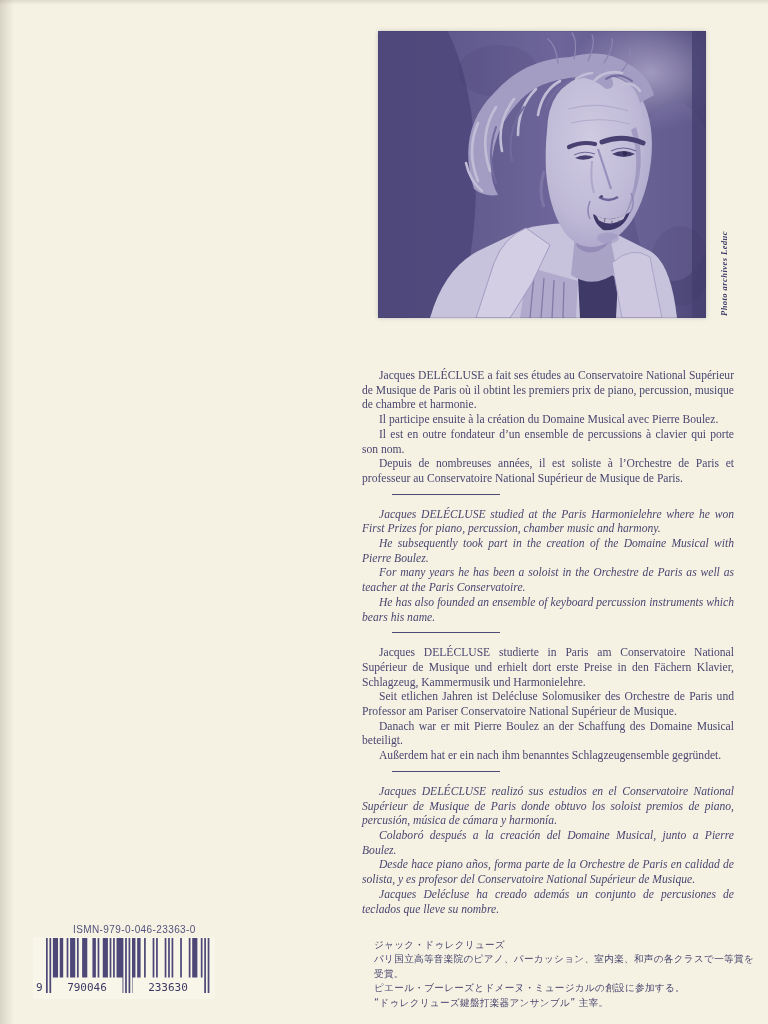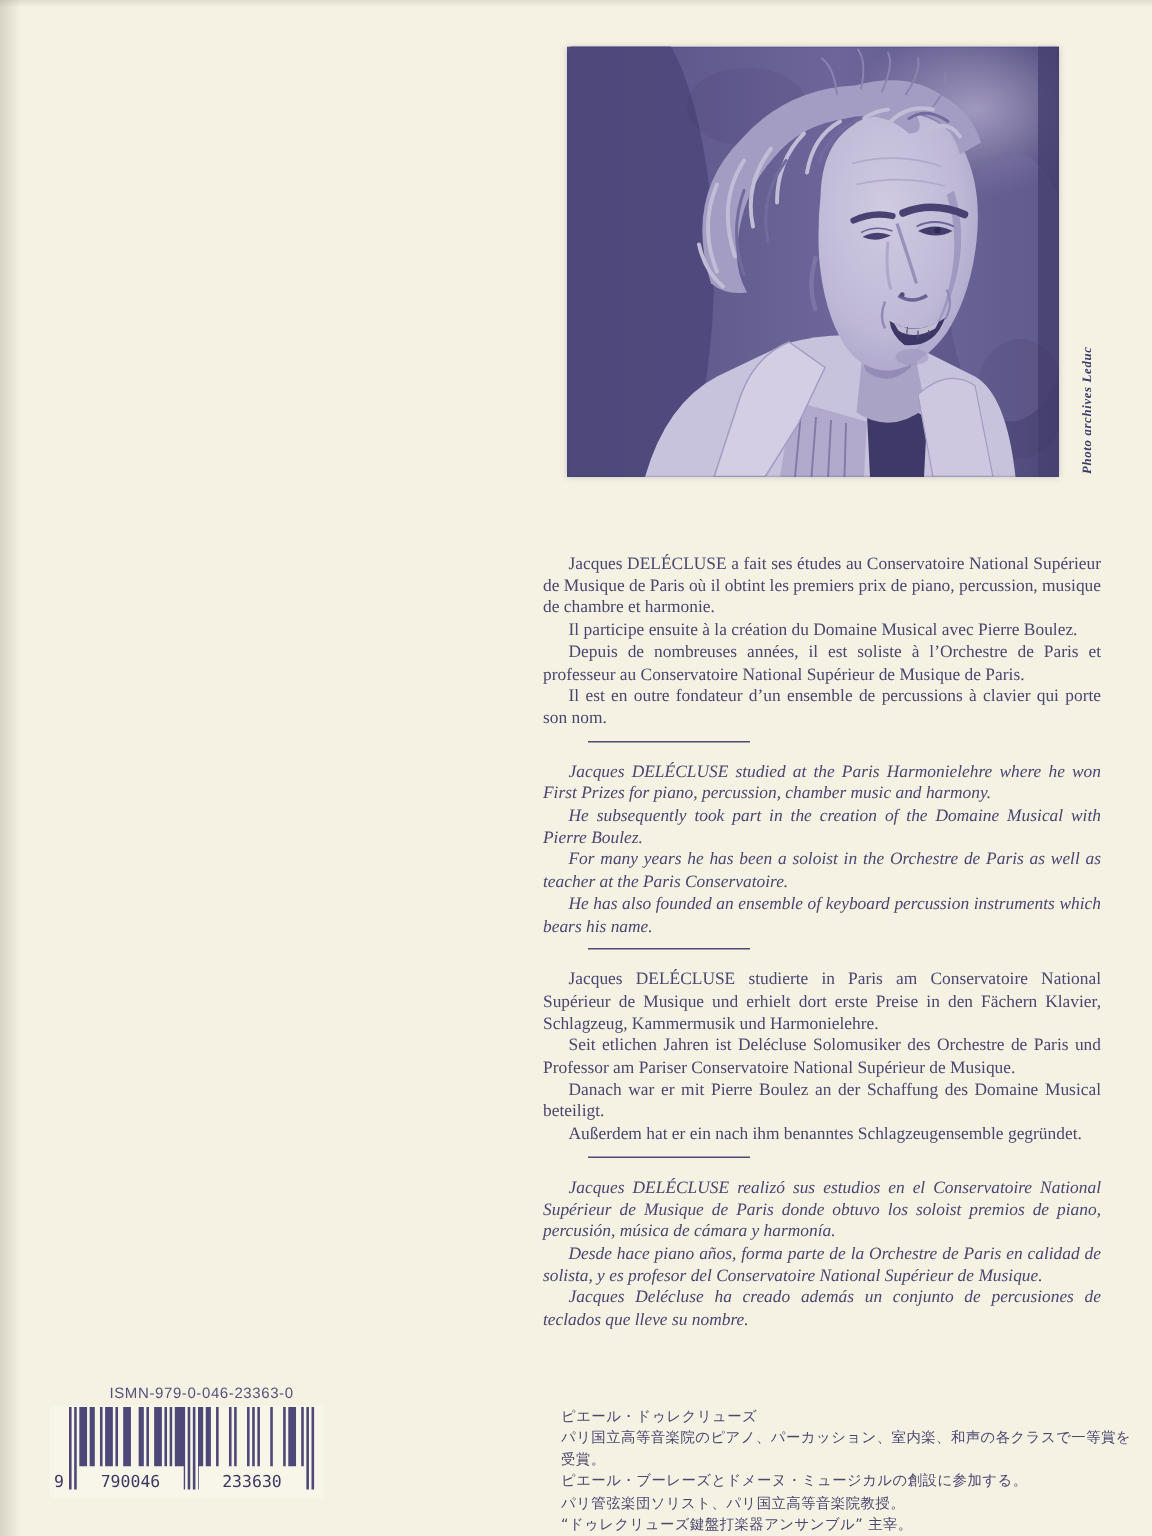--- a/index.html
+++ b/index.html
@@ -164,22 +164,22 @@
   </svg>
 </div>
 
 <div class="photo-credit">Photo archives Leduc</div>
 
 <div class="bio-column">
 
   <section class="bio-section" lang="fr">
     <p>Jacques DELÉCLUSE a fait ses études au Conservatoire National Supérieur de Musique de Paris où il obtint les premiers prix de piano, percussion, musique de chambre et harmonie.</p>
     <p>Il participe ensuite à la création du Domaine Musical avec Pierre Boulez.</p>
+    <p>Il est en outre fondateur d’un ensemble de percussions à clavier qui porte son nom.</p>
     <p>Depuis de nombreuses années, il est soliste à l’Orchestre de Paris et professeur au Conservatoire National Supérieur de Musique de Paris.</p>
-    <p>Il est en outre fondateur d’un ensemble de percussions à clavier qui porte son nom.</p>
   </section>
   <hr class="divider">
 
   <section class="bio-section italic" lang="en">
     <p>Jacques DELÉCLUSE studied at the Paris Harmonielehre where he won First Prizes for piano, percussion, chamber music and harmony.</p>
     <p>He subsequently took part in the creation of the Domaine Musical with Pierre Boulez.</p>
     <p>For many years he has been a soloist in the Orchestre de Paris as well as teacher at the Paris Conservatoire.</p>
     <p>He has also founded an ensemble of keyboard percussion instruments which bears his name.</p>
   </section>
   <hr class="divider">
@@ -187,20 +187,21 @@
   <section class="bio-section" lang="de">
     <p>Jacques DELÉCLUSE studierte in Paris am Conservatoire National Supérieur de Musique und erhielt dort erste Preise in den Fächern Klavier, Schlagzeug, Kammermusik und Harmonielehre.</p>
     <p>Seit etlichen Jahren ist Delécluse Solomusiker des Orchestre de Paris und Professor am Pariser Conservatoire National Supérieur de Musique.</p>
     <p>Danach war er mit Pierre Boulez an der Schaffung des Domaine Musical beteiligt.</p>
     <p>Außerdem hat er ein nach ihm benanntes Schlagzeugensemble gegründet.</p>
   </section>
   <hr class="divider">
 
   <section class="bio-section italic" lang="es">
     <p>Jacques DELÉCLUSE realizó sus estudios en el Conservatoire National Supérieur de Musique de Paris donde obtuvo los soloist premios de piano, percusión, música de cámara y harmonía.</p>
+    <p>Colaboró después a la creación del Domaine Musical, junto a Pierre Boulez.</p>
     <p>Desde hace piano años, forma parte de la Orchestre de Paris en calidad de solista, y es profesor del Conservatoire National Supérieur de Musique.</p>
     <p>Jacques Delécluse ha creado además un conjunto de percusiones de teclados que lleve su nombre.</p>
   </section>
 
 </div>
 
 <div class="ismn-block">
   <div class="ismn-label">ISMN-979-0-046-23363-0</div>
   <svg class="barcode-svg" width="182" height="62" viewBox="0 0 182 62">
     <rect x="0" y="0" width="182" height="62" fill="#f8f5e9"></rect>
@@ -238,18 +239,17 @@
       </g>
     <rect x="19" y="40.5" width="70.5" height="17" fill="#f8f5e9"></rect>
     <rect x="99.5" y="40.5" width="70.5" height="17" fill="#f8f5e9"></rect>
     <text x="3" y="54" text-anchor="start">9</text>
     <text x="54" y="54" text-anchor="middle">790046</text>
     <text x="135" y="54" text-anchor="middle">233630</text>
   </svg>
 </div>
 
 <div class="jp-block">
-  <div>ピエール・ドゥレクリューズ</div>
+  <div>ジャック・ドゥレクリューズ</div>
   <div>パリ国立高等音楽院のピアノ、パーカッション、室内楽、和声の各クラスで一等賞を受賞。</div>
   <div>ピエール・ブーレーズとドメーヌ・ミュージカルの創設に参加する。</div>
-  <div>パリ管弦楽団ソリスト、パリ国立高等音楽院教授。</div>
   <div>“ドゥレクリューズ鍵盤打楽器アンサンブル” 主宰。</div>
 </div>
 
 </body></html>

